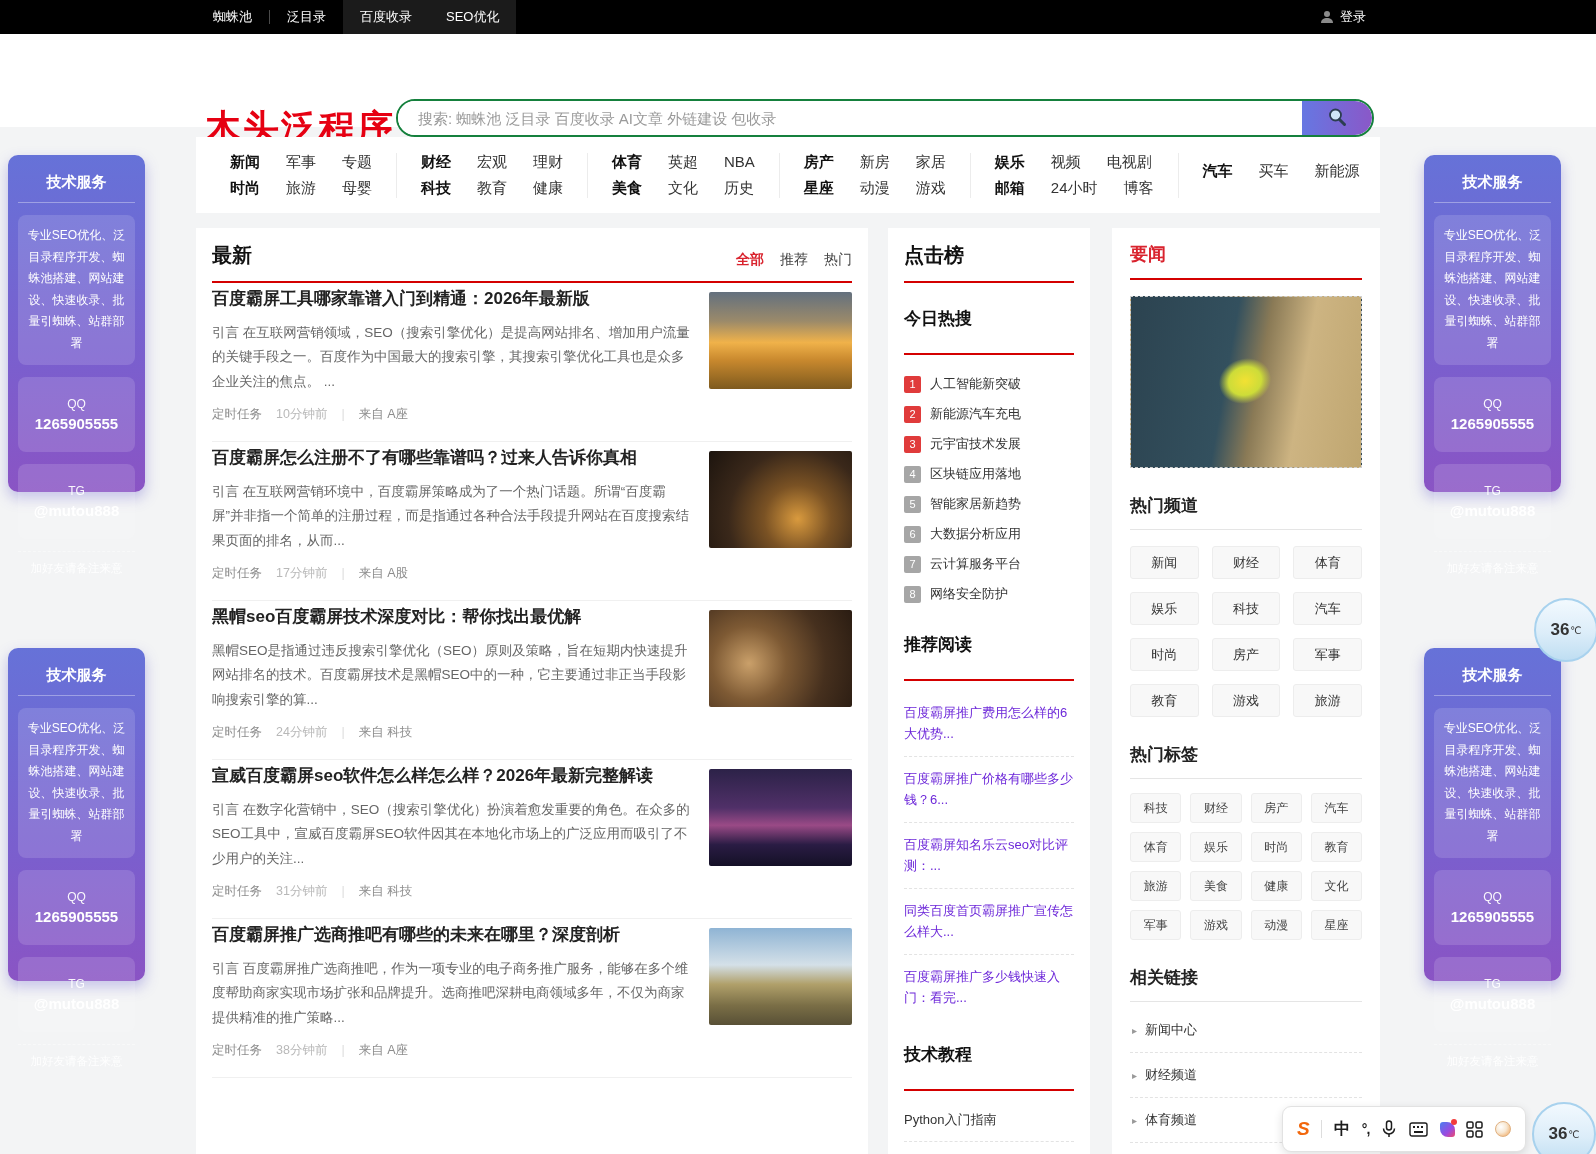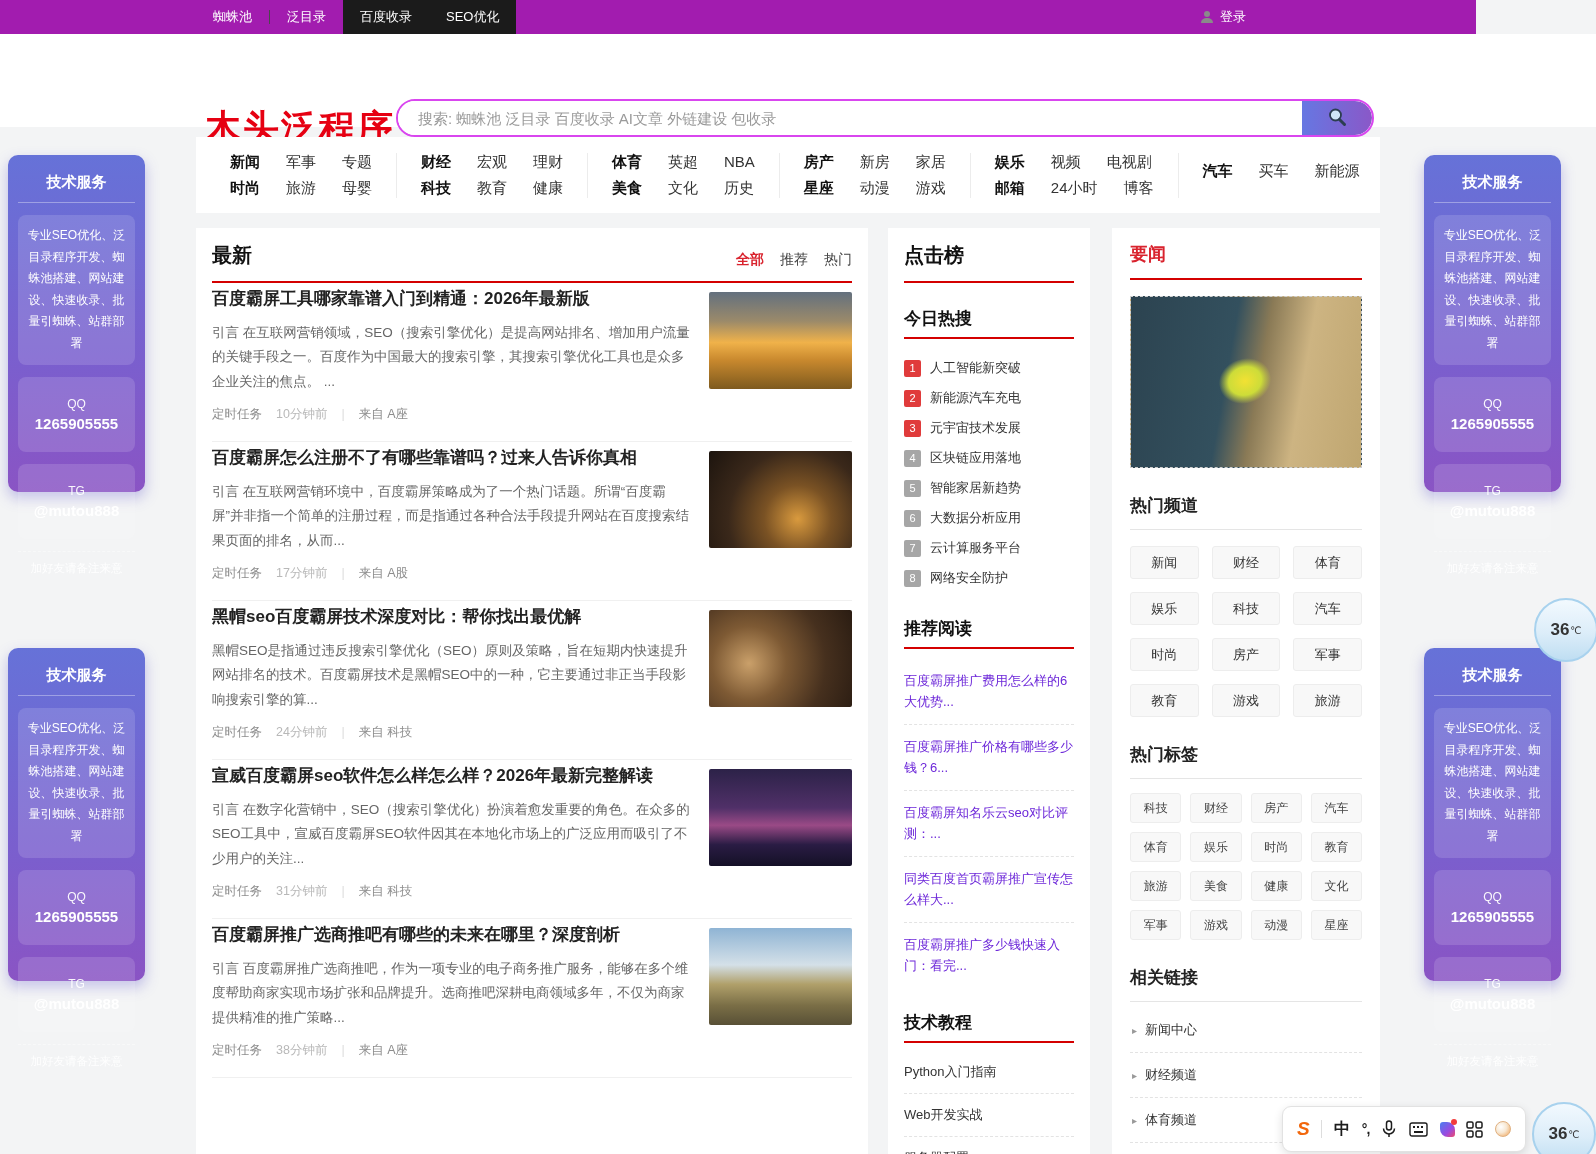--- a/index.html
+++ b/index.html
@@ -1,34 +1,34 @@
 <!DOCTYPE html>
 <html><head>
 <meta charset="utf-8">
 <style>
   * { margin:0; padding:0; box-sizing:border-box; }
   html,body { width:1596px; height:1154px; overflow:hidden;
     font-family:"Liberation Sans","DejaVu Sans",sans-serif; background:#f3f4f5; }
   #canvas { position:relative; width:1596px; height:1154px; overflow:hidden; }
 
   
-  .topbar { position:absolute; left:0; top:0; width:1476px; height:34px; background:#a21caf;
+  .topbar { position:absolute; left:0; top:0; width:1596px; height:34px; background:#000000;
     display:flex; align-items:center; color:#fff; font-size:13px; }
   .topbar-items { display:flex; align-items:stretch; height:34px; margin-left:196px; }
   .topbar-item { display:flex; align-items:center; padding:0 17px; color:#fff; cursor:pointer; }
   .topbar-item.blk { background:#1b1b1b; }
   .topbar-sep { width:1px; height:14px; background:#4a4a4a; align-self:center; }
   .topbar-login { position:absolute; right:230px; top:0; height:34px; display:flex; align-items:center; gap:6px; cursor:pointer; }
   .person-icon svg { display:block; }
 
   
   .header-strip { position:absolute; left:0; top:34px; width:1596px; height:93px; background:#fff; }
   .logo { position:absolute; left:205px; top:70px; font-size:36px; font-weight:900; color:#e60012; letter-spacing:2px; }
   .searchbar { position:absolute; left:396px; top:65px; width:978px; height:38px;
-    border:2px solid #d946ef; border-radius:20px; background:#fff; display:flex; overflow:hidden; }
+    border:2px solid #15803d; border-radius:20px; background:#fff; display:flex; overflow:hidden; }
   .search-input { flex:1; border:0; outline:none; padding:0 20px; font-size:15px; color:#333;
     font-family:"Liberation Sans","DejaVu Sans",sans-serif; }
   .search-input::placeholder { color:#9a9a9a; }
   .search-btn { width:70px; height:100%; border:0; cursor:pointer;
     background:linear-gradient(90deg,#6677e2 0%,#8a58c8 100%); border-radius:0 18px 18px 0;
     display:flex; align-items:center; justify-content:center; }
 
   
   .nav-card { position:absolute; left:196px; top:137px; width:1184px; height:76px; background:#fff;
     display:flex; align-items:center; padding:0 10px; }
@@ -76,21 +76,21 @@
   .m-time { color:#b8b8b8; }
   .m-sep { color:#ddd; }
   .art-thumb { width:143px; height:97px; border-radius:2px; flex:0 0 143px; margin-top:4px; }
   .thumb-1 { background:linear-gradient(180deg,#63707e 0%,#9b8a6a 30%,#f0b24a 52%,#c9892e 70%,#7e5a1e 100%); }
   .thumb-2 { background:radial-gradient(circle at 62% 70%,#d99a3e 0%,#7a5224 30%,#3a281a 62%,#1c140e 100%); }
   .thumb-3 { background:radial-gradient(circle at 28% 55%,#caa06a 0%,#7e5a34 32%,#46301e 66%,#2a1c12 100%); }
   .thumb-4 { background:linear-gradient(180deg,#2c2248 0%,#503068 40%,#9a4a86 58%,#2a1c44 78%,#141026 100%); }
   .thumb-5 { background:linear-gradient(180deg,#8fb4d4 0%,#d4e0e8 38%,#b0a06a 58%,#7a6e46 80%,#585036 100%); }
 
   
-  .sub-head { margin-top:24px; font-size:17px; font-weight:bold; color:#111; padding-bottom:7px; border-bottom:2px solid #d40000; }
+  .sub-head { margin-top:24px; font-size:17px; font-weight:bold; color:#111; padding-bottom:23px; border-bottom:2px solid #d40000; }
   .hot-list { margin-top:14px; }
   .hot-item { display:flex; align-items:center; gap:9px; padding:6px 0; font-size:13px; color:#333; cursor:pointer; }
   .hot-num { width:17px; height:17px; flex:0 0 17px; display:flex; align-items:center; justify-content:center;
     font-size:11px; color:#fff; background:#a6a6a6; border-radius:2px; }
   .hot-num.top { background:#e03b3b; }
   .read-list { margin-top:10px; }
   .read-item { padding:11px 0; font-size:13px; color:#6d28d9; line-height:1.65; border-bottom:1px dashed #e3e3e3; cursor:pointer; }
   .read-item:last-child { border-bottom:0; }
   .tut-list { margin-top:8px; }
   .tut-item { padding:12px 0; font-size:13px; color:#333; border-bottom:1px dashed #e3e3e3; cursor:pointer; }

